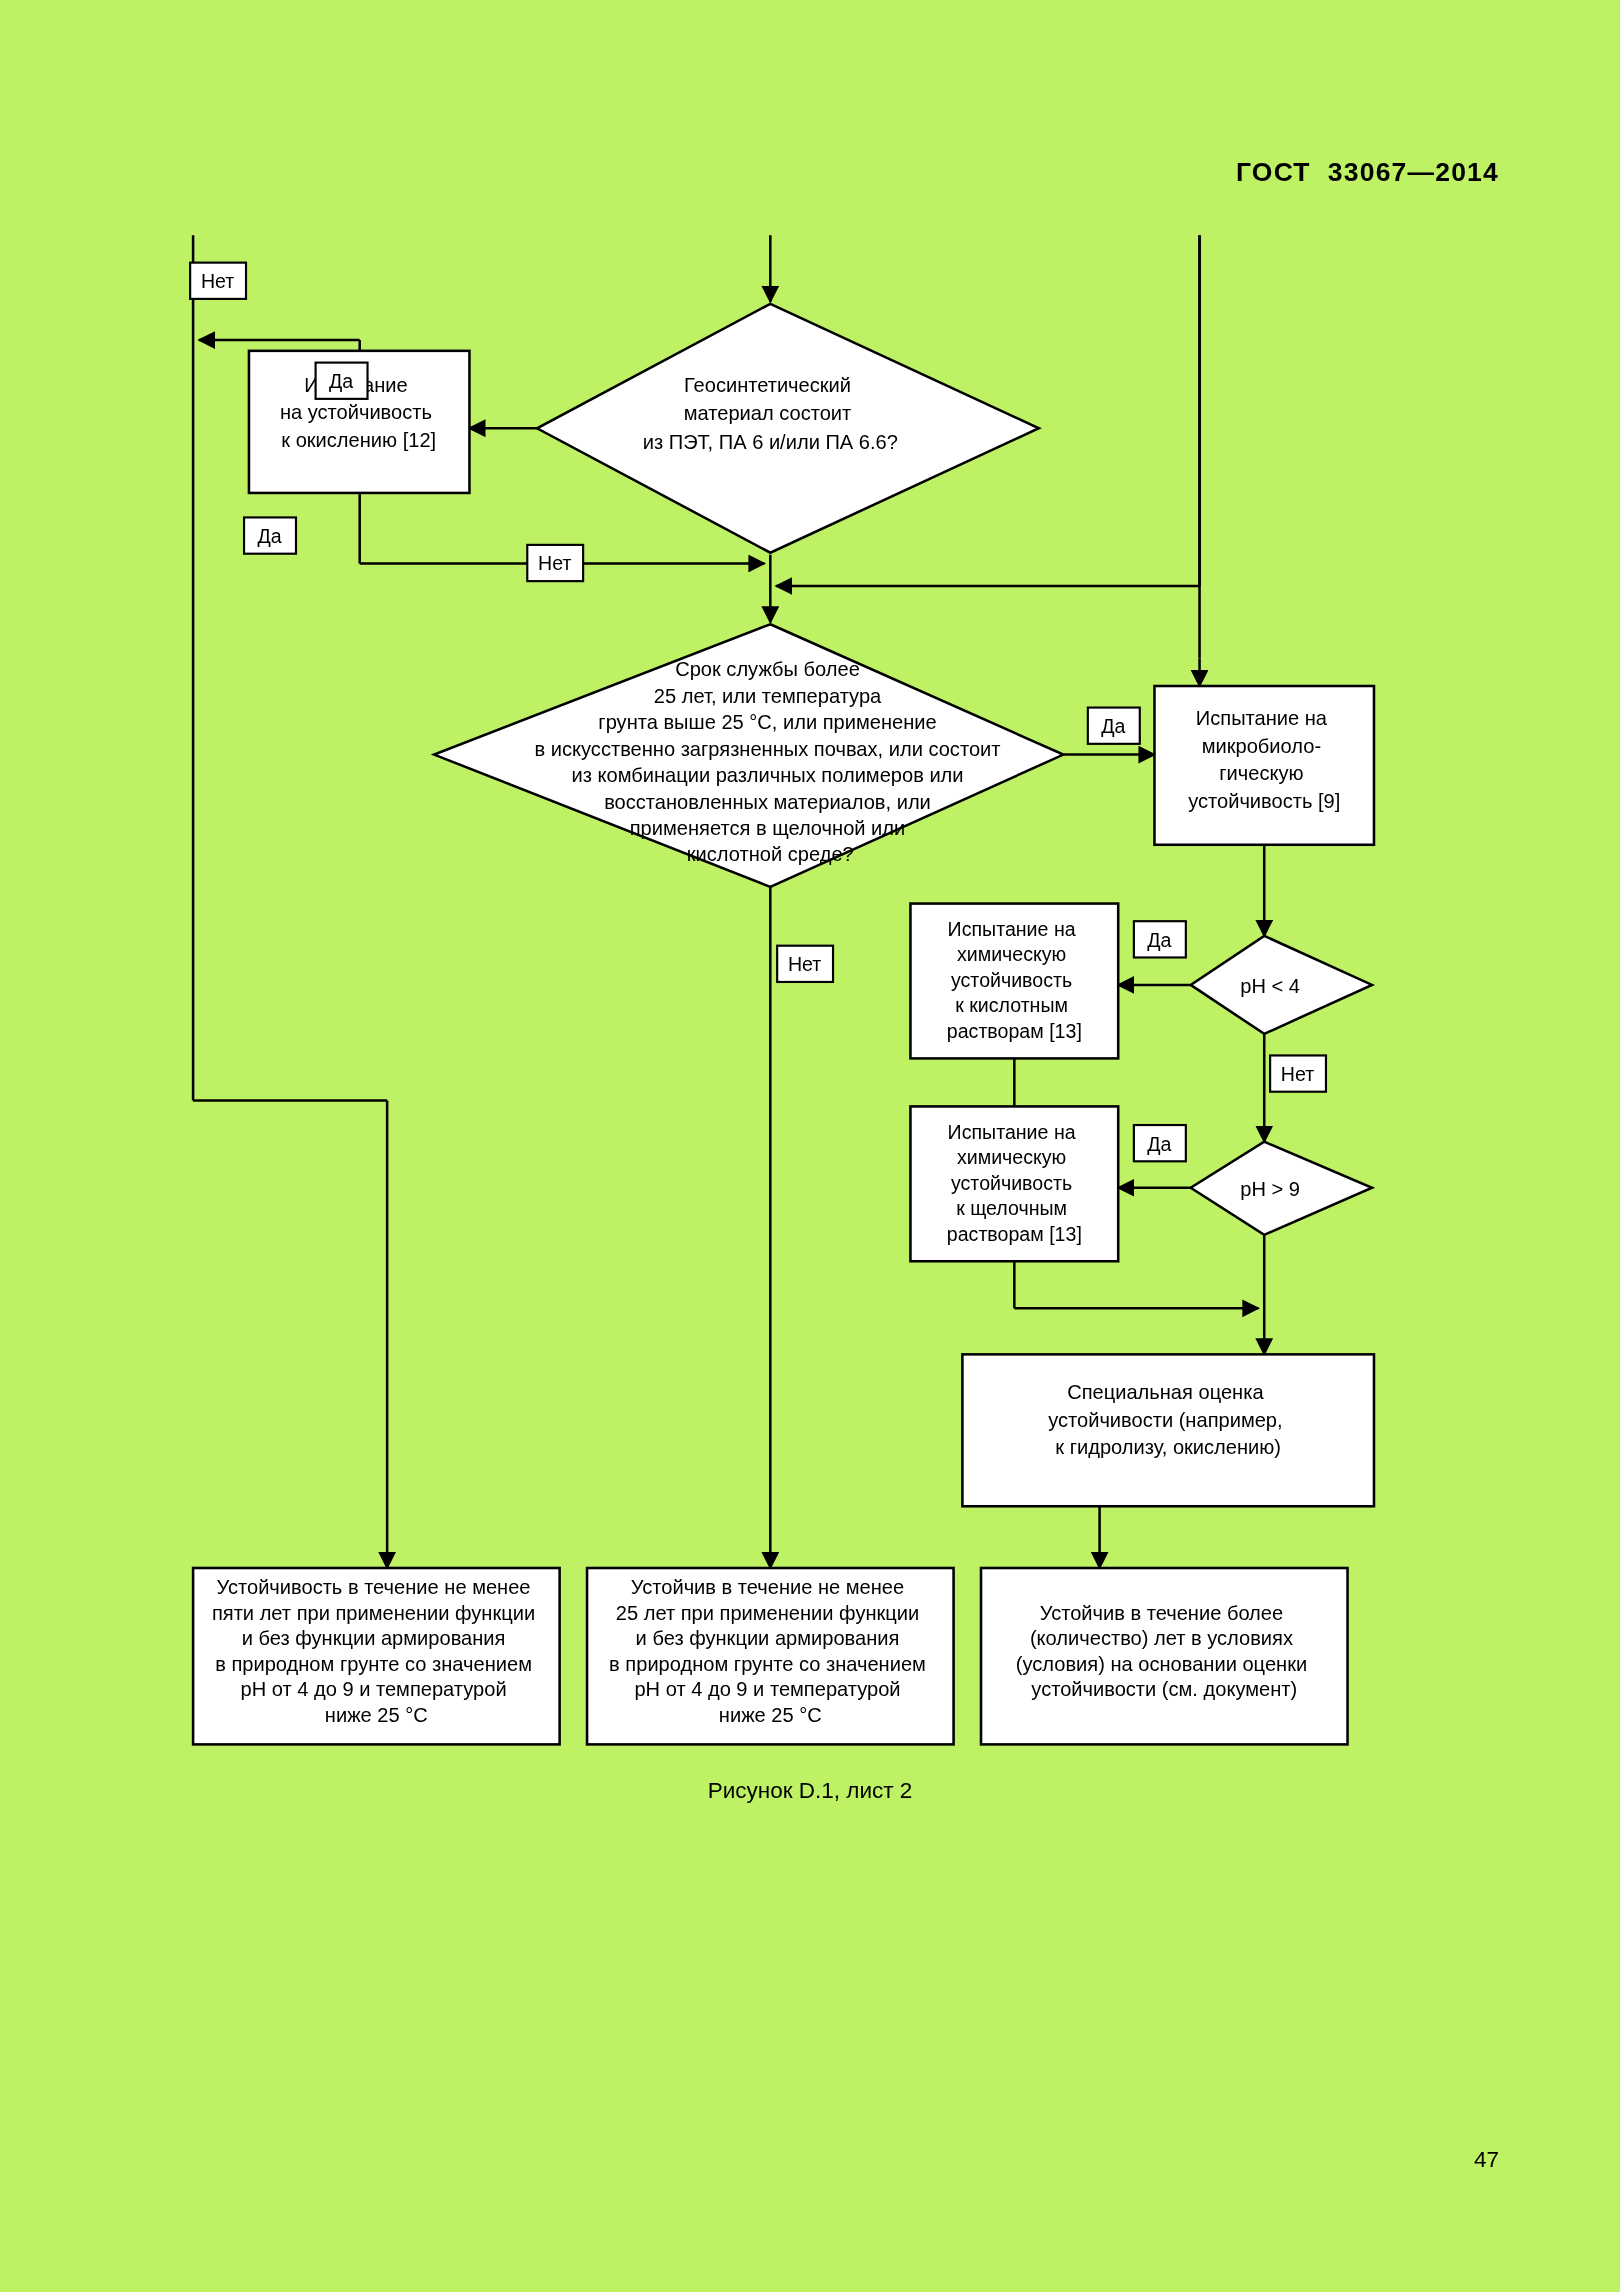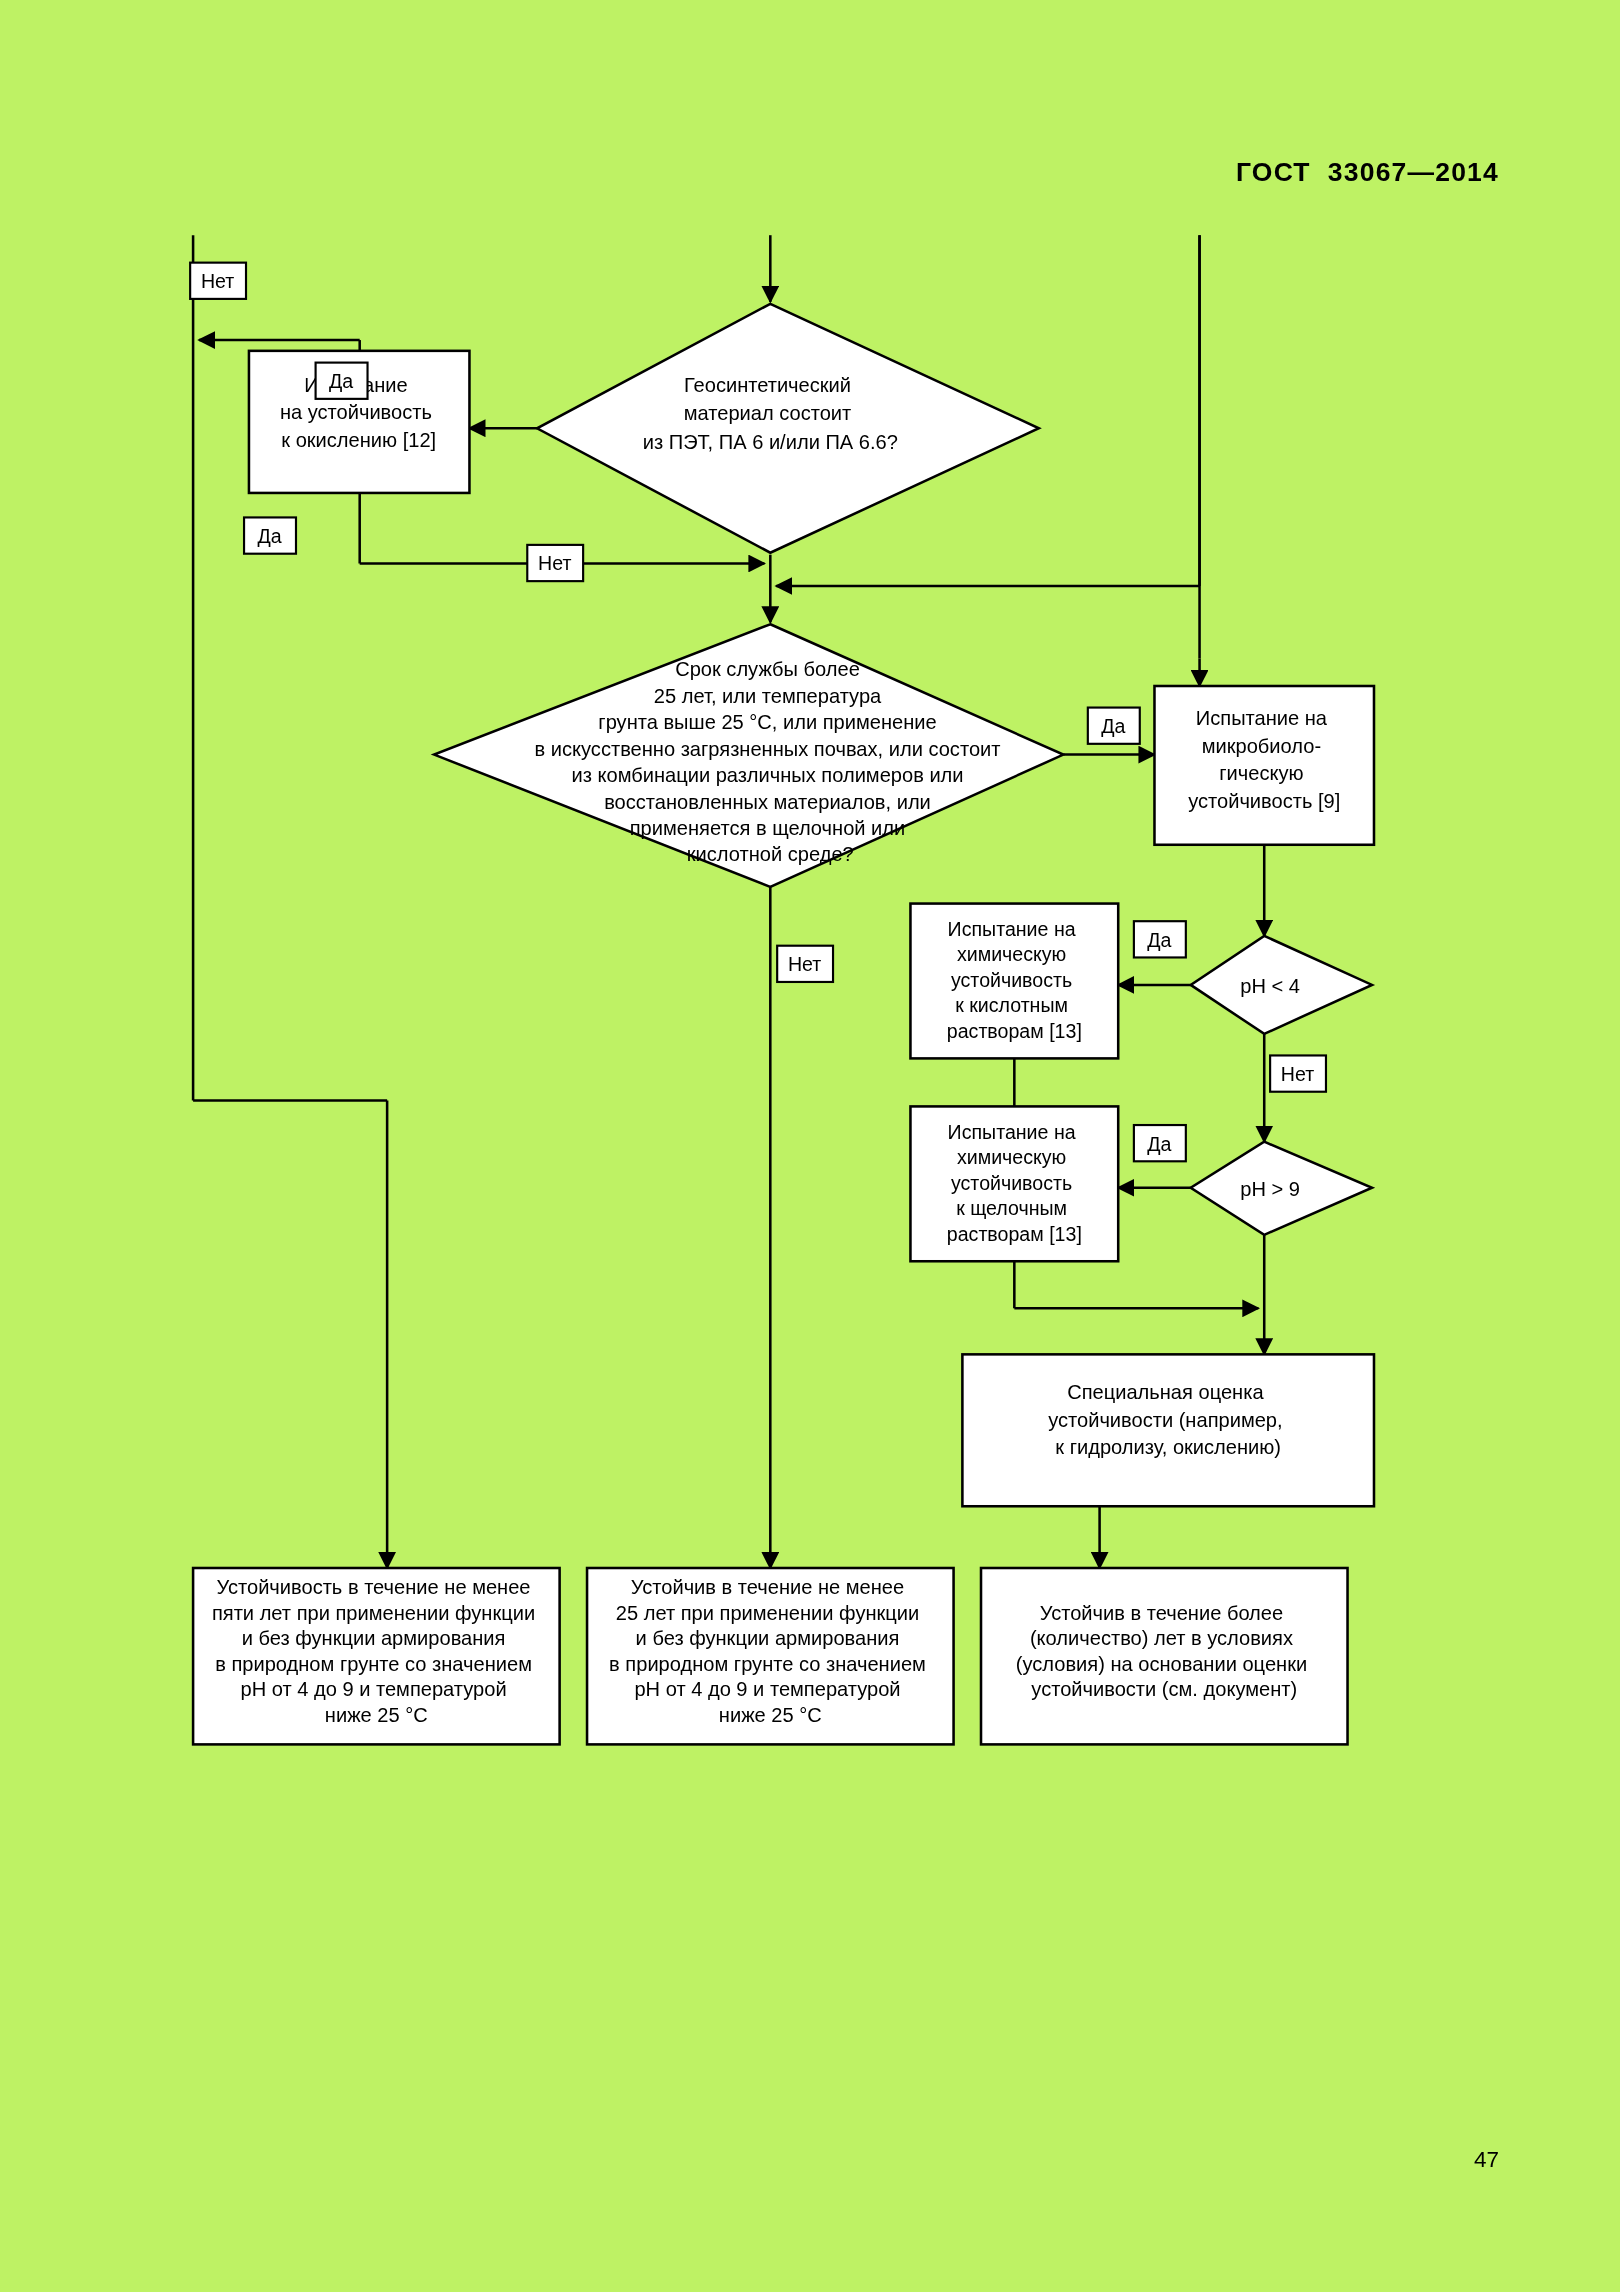--- a/index.html
+++ b/index.html
@@ -287,17 +287,18 @@
       <text class="lbl-text" x="1324" y="1103" text-anchor="middle">Нет</text>
     </g>
 
     <g>
       <rect x="1157" y="1148" width="53" height="37" fill="#ffffff" stroke="#000000" stroke-width="2.2"></rect>
       <text class="lbl-text" x="1183" y="1174" text-anchor="middle">Да</text>
     </g>
 
   </svg>
 
+  <div class="figure-caption">Рисунок D.1, лист 2</div>
 
   <div class="page-number">47</div>
 
 </div>
 
 
 </body></html>

